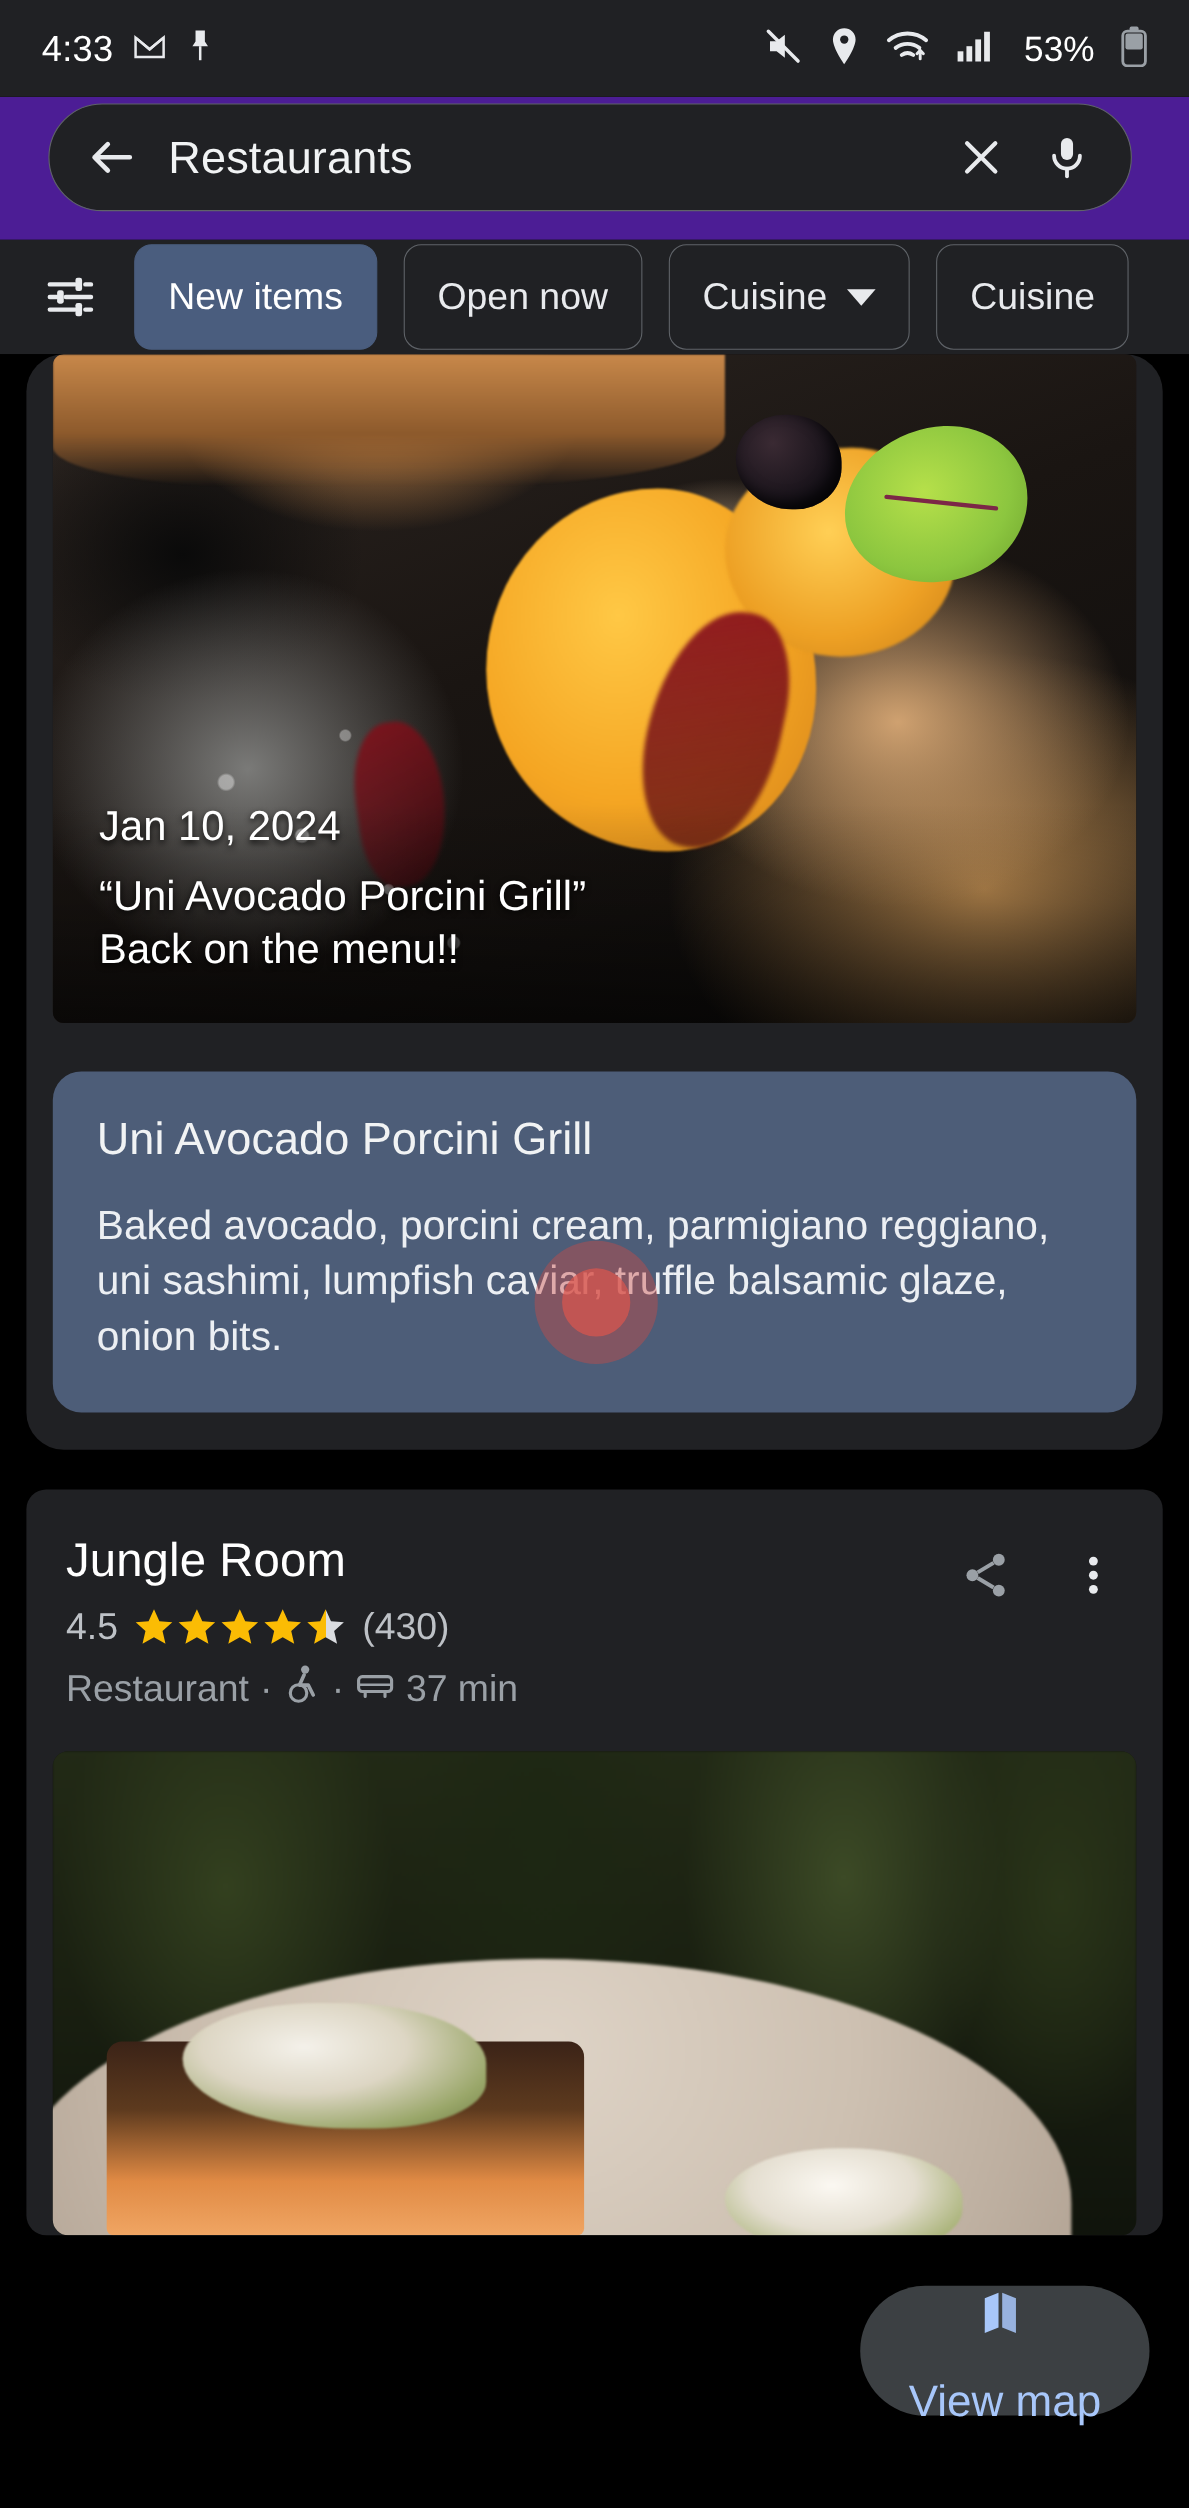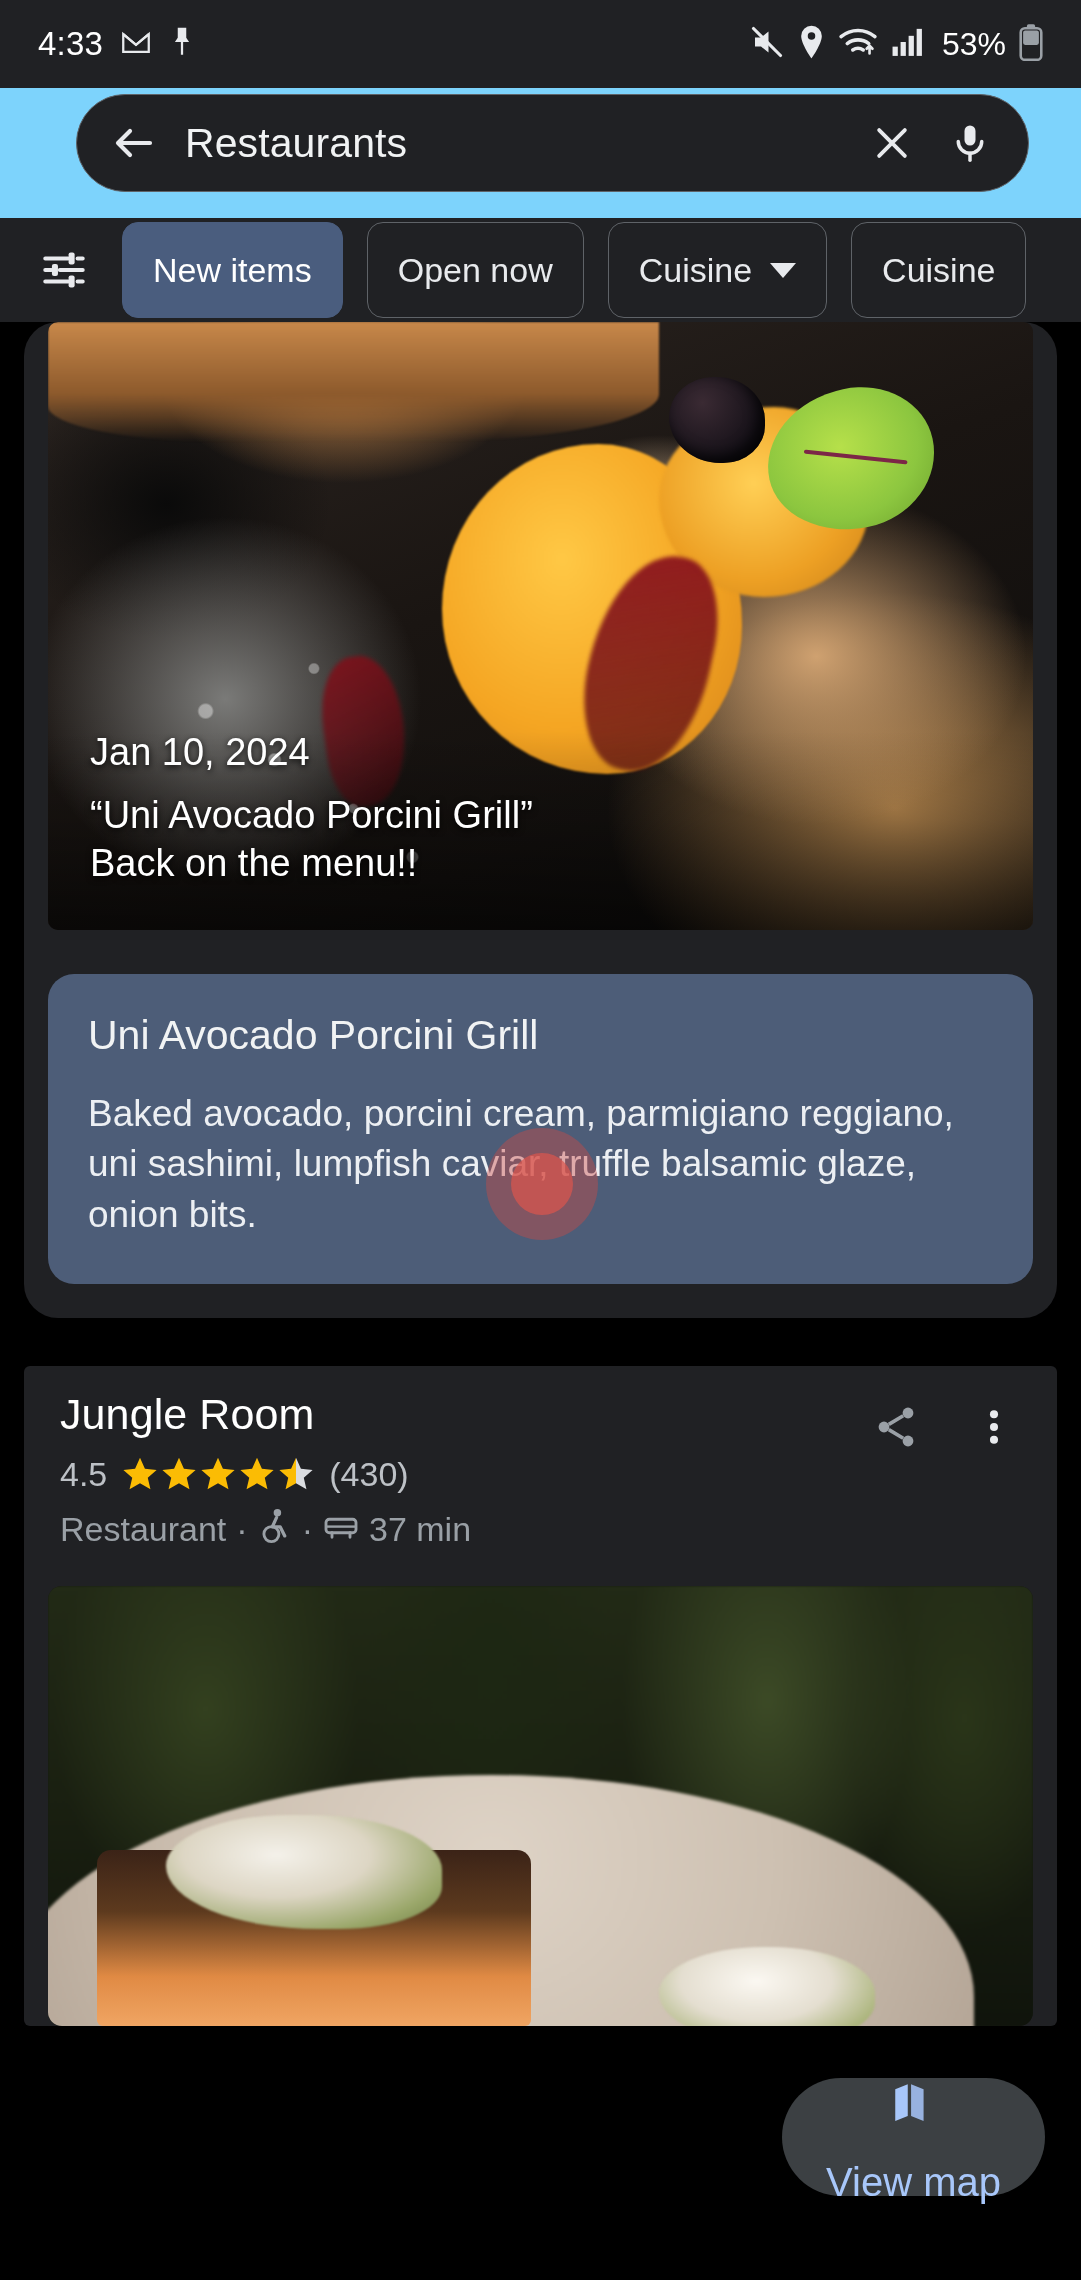--- a/index.html
+++ b/index.html
@@ -18,29 +18,29 @@
     background:#202124;
     display:flex;
     align-items:center;
     padding:0 38px;
     position:relative;
   }
   .sb-left { display:flex; align-items:center; gap:16px; }
   .sb-time { font-size:33px; font-weight:400; color:#fff; letter-spacing:.2px; }
   .sb-right {
     position:absolute; right:38px; top:0; height:88px;
-    display:flex; align-items:center; gap:13px;
+    display:flex; align-items:center; gap:24px;
   }
   .sb-batt-txt { font-size:32px; color:#fff; font-weight:400; margin-left:4px;}
   .ico { display:block; }
 
   
   .searchwrap {
-    background:#7dd3fc;
-    padding:6px 52px 26px 76px;
+    background:#4c1d95;
+    padding:6px 52px 26px 44px;
   }
   .searchbar {
     height:98px;
     border:1.6px solid #5f6368;
     border-radius:52px;
     background:#202124;
     display:flex;
     align-items:center;
     padding:0 30px 0 28px;
     gap:22px;
@@ -211,24 +211,24 @@
     display:flex; align-items:center; justify-content:center;
   }
   .tap-ripple::after {
     content:"";
     width:62px; height:62px; border-radius:50%;
     background:rgba(218,86,78,.72);
   }
 
   
   .place-card {
-    margin-top:48px;
+    margin-top:36px;
     background:#202124;
-    border-radius:6px;
-    padding:24px 0 0 0;
+    border-radius:18px;
+    padding:41px 0 0 0;
     overflow:hidden;
   }
   .place-head {
     display:flex; align-items:flex-start;
     padding:0 36px 0 36px;
   }
   .place-headtext { flex:1 1 auto; }
   .place-name { font-size:43px; color:#fff; letter-spacing:.1px; }
   .place-rating {
     margin-top:16px;

